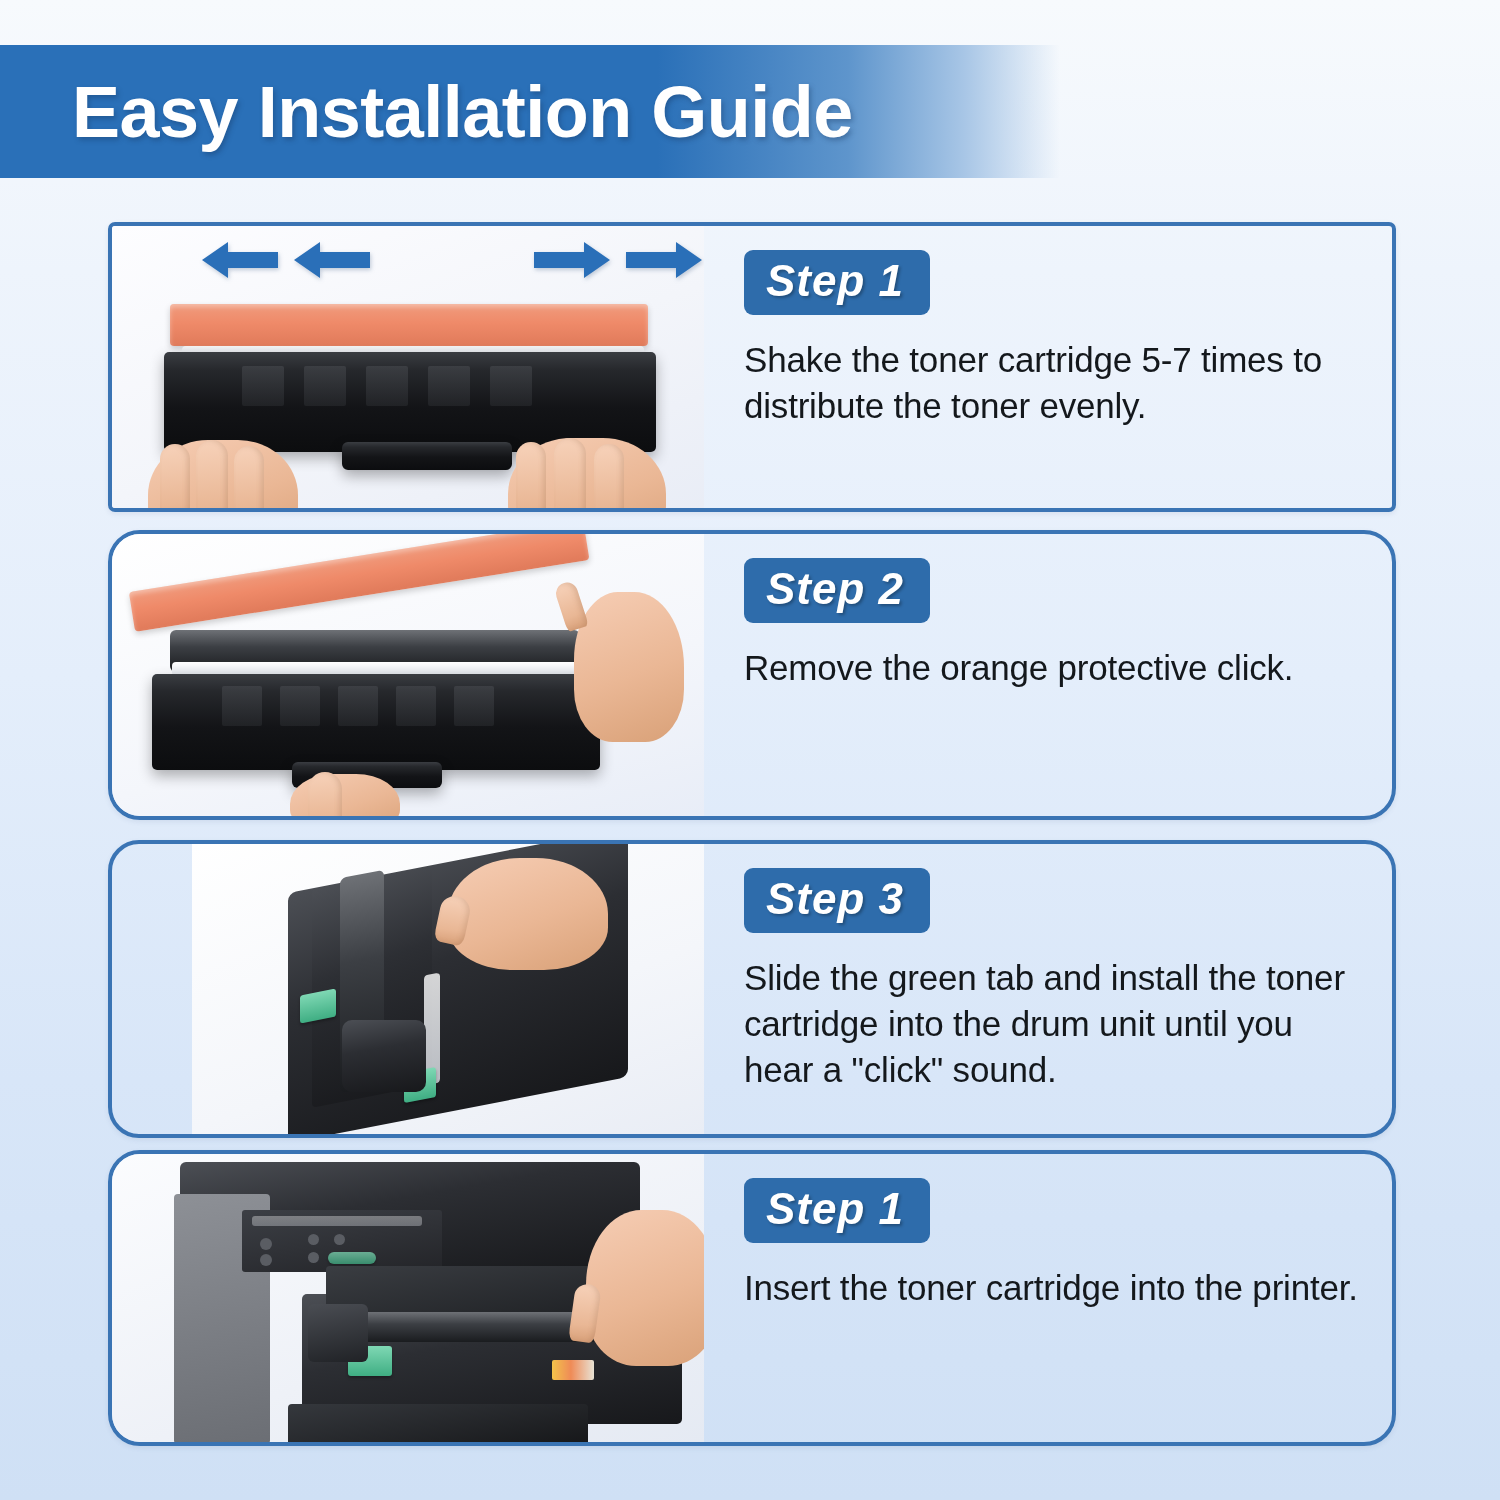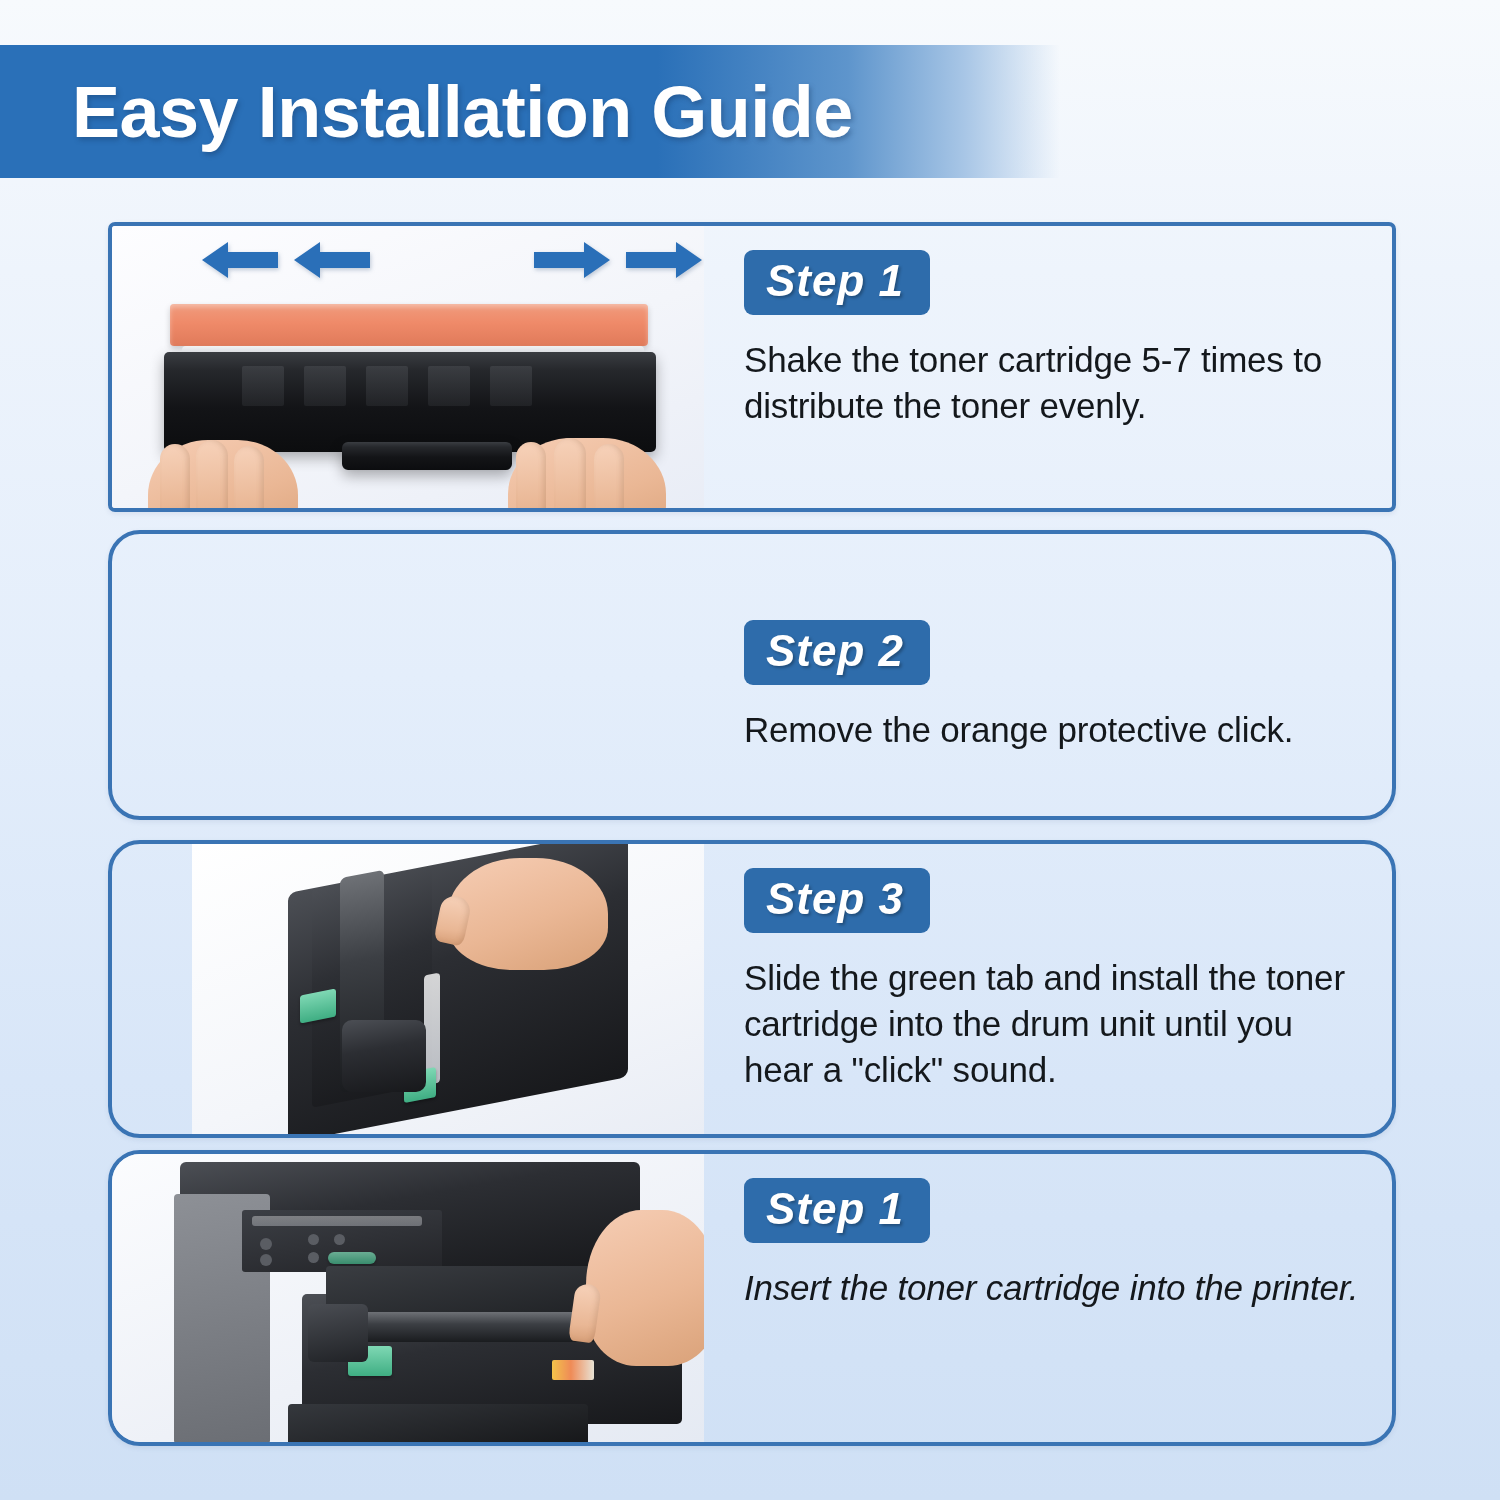--- a/index.html
+++ b/index.html
@@ -24,39 +24,39 @@
 
   
   .card{
     position:absolute;left:108px;width:1288px;
     border:4px solid #3a74b4;border-radius:32px;
     box-sizing:border-box;overflow:hidden;
     display:flex;align-items:stretch;
     box-shadow:0 2px 5px rgba(80,110,150,.12);
   }
   #card1{top:222px;height:290px;border-radius:7px;}
-  #card2{top:530px;height:290px;align-items:center;}
-  #card3{top:840px;height:298px;}
+  #card2{top:530px;height:290px;}
+  #card3{top:840px;height:298px;border-radius:31px;}
   #card4{top:1150px;height:296px;}
 
   .photo{position:relative;flex:0 0 592px;overflow:hidden;}
   .info{flex:1;position:relative;padding:24px 0 0 40px;}
 
   .badge{
     display:inline-block;background:#2e6cab;color:#fff;
     font-size:44px;font-weight:700;font-style:italic;
     padding:6px 26px 9px 22px;border-radius:9px;letter-spacing:1px;
     text-shadow:2px 2px 3px rgba(0,0,0,.28);
   }
   .desc{
     margin-top:22px;color:#14181c;font-size:35px;line-height:1.32;
     max-width:590px;letter-spacing:-0.2px;
   }
   #card3 .desc{max-width:625px;}
-  #card4 .desc{max-width:615px;font-style:italic;}
+  #card4 .desc{max-width:615px;}
 
   
   .arrow-row{position:absolute;left:0;top:0;width:100%;height:62px;}
   .arrow{position:absolute;top:14px;width:76px;height:40px;
          filter:drop-shadow(1px 2px 2px rgba(60,90,130,.3));}
   .arrow svg{display:block;width:100%;height:100%;}
 
   
   .scene{position:absolute;inset:0;}
   .bg-white{background:linear-gradient(160deg,#fdfdff 0%,#f3f5fa 55%,#e9edf6 100%);}

